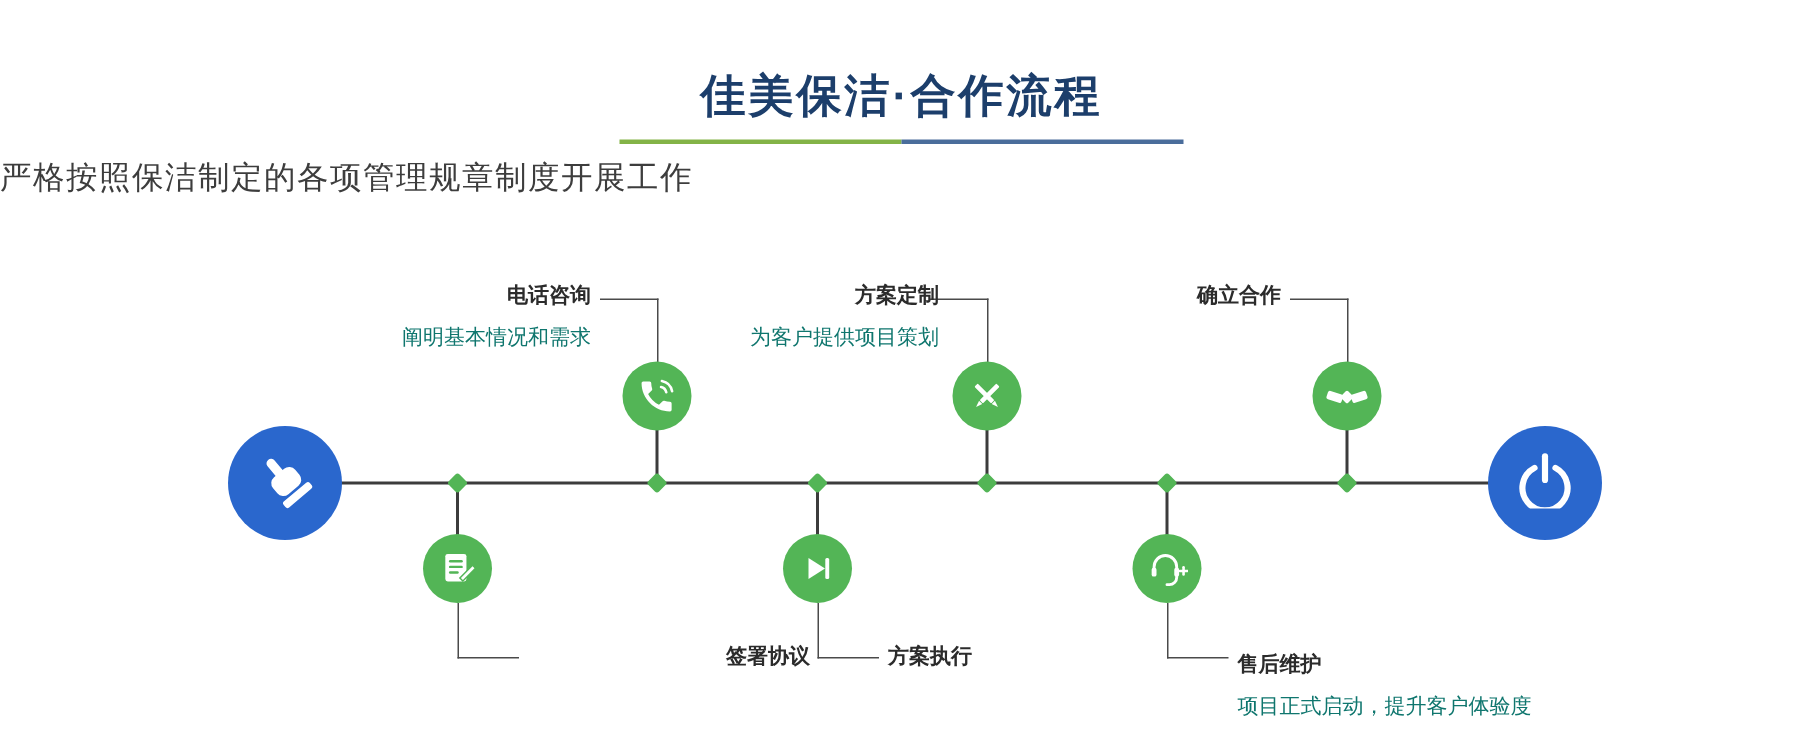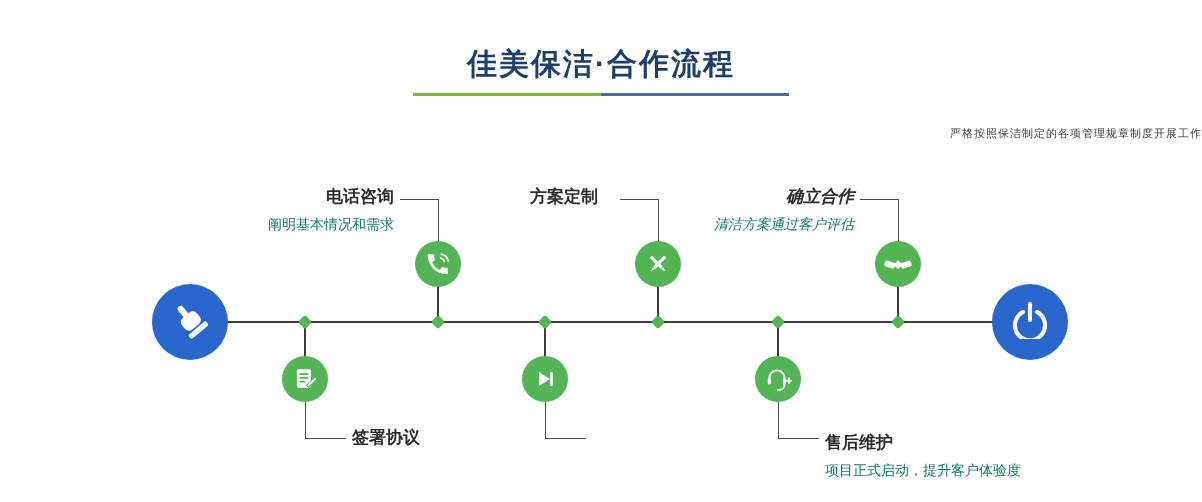--- a/index.html
+++ b/index.html
@@ -6,22 +6,22 @@
   body{font-family:"Liberation Sans","DejaVu Sans",sans-serif;}
   .canvas{position:relative;width:1202px;height:502px;background:#ffffff;overflow:hidden;}
 
   
   .title{position:absolute;top:44px;left:0;width:100%;text-align:center;
          font-size:30px;font-weight:bold;color:#1c3e6b;letter-spacing:2px;}
   .divider{position:absolute;top:93px;left:50%;transform:translateX(-50%);
            width:376px;height:3px;display:flex;}
   .divider .seg-green{flex:1;background:#83b347;}
   .divider .seg-blue{flex:1;background:#4a6d9b;}
-  .subtitle{position:absolute;top:126px;left:0;width:100%;text-align:right;
-            font-size:11px;color:#3d3d3d;letter-spacing:1px;}
+  .subtitle{position:absolute;top:104px;left:0;width:100%;text-align:left;
+            font-size:21px;color:#3d3d3d;letter-spacing:1px;}
 
   
   .main-line{position:absolute;left:190px;top:321px;width:840px;height:2px;background:#3c3c3c;z-index:0;}
   .vconn{position:absolute;width:2px;background:#3c3c3c;z-index:0;}
   .vc1{left:437px;top:264px;height:58px;}
   .vc2{left:657px;top:264px;height:58px;}
   .vc3{left:897px;top:264px;height:58px;}
   .vc4{left:304px;top:322px;height:57px;}
   .vc5{left:544px;top:322px;height:57px;}
   .vc6{left:777px;top:322px;height:57px;}
@@ -57,27 +57,27 @@
   .ct3{left:860px;top:199px;}
   .conn-bottom{position:absolute;width:40px;height:36px;
                border-left:1px solid #4a4a4a;border-bottom:1px solid #4a4a4a;z-index:0;}
   .cb1{left:305px;top:402px;}
   .cb2{left:545px;top:402px;}
   .cb3{left:778px;top:402px;}
 
   
   .label-top{position:absolute;width:260px;text-align:right;}
   .lt1{left:134px;top:186px;}
-  .lt2{left:338px;top:186px;}
-  .lt3{left:594px;top:186px;font-style:italic;}
+  .lt2{left:366px;top:186px;}
+  .lt3{left:594px;top:186px;}
   .label-bottom{position:absolute;width:320px;text-align:left;}
-  .lb1{left:352px;top:427px;}
+  .lb1{left:352px;top:427px;text-align:center;}
   .lb2{left:592px;top:427px;}
   .lb3{left:825px;top:432px;}
-  .step-title{font-size:17px;font-weight:bold;color:#2b2b2b;line-height:21px;}
+  .step-title{font-size:14px;font-weight:bold;color:#2b2b2b;line-height:21px;}
   .step-desc{font-size:14px;color:#0f766e;margin-top:8px;line-height:18px;}
 </style>
 </head>
 <body>
 
 <div class="canvas">
 
   <div class="title">佳美保洁·合作流程</div>
   <div class="divider">
     <span class="seg-green"></span>
@@ -144,35 +144,35 @@
         </g>
         <g transform="rotate(-45 12 12)">
           <rect x="10.6" y="2.5" width="2.8" height="14.5" rx="0.6"></rect>
           <path d="M10.6 17.5 12 21.5l1.4-4z"></path>
         </g>
       </svg>
     </div>
     <div class="conn-top ct2"></div>
     <div class="label-top lt2">
       <div class="step-title">方案定制</div>
+      <div class="step-desc">为客户提供项目策划</div>
     </div>
   </div>
 
   <div>
     <div class="node n-handshake">
       <svg viewBox="0 0 24 24" width="28" height="28" fill="#ffffff" aria-hidden="true">
         <rect x="0.5" y="10" width="9" height="5" rx="1.2" transform="rotate(18 5 12.5)"></rect>
         <rect x="14.5" y="10" width="9" height="5" rx="1.2" transform="rotate(-18 19 12.5)"></rect>
         <rect x="9.2" y="9.8" width="5.6" height="5.6" rx="1" transform="rotate(45 12 12.6)"></rect>
       </svg>
     </div>
     <div class="conn-top ct3"></div>
     <div class="label-top lt3">
       <div class="step-title">确立合作</div>
-      <div class="step-desc">清洁方案通过客户评估</div>
     </div>
   </div>
 
   <div>
     <div class="node n-contract">
       <svg viewBox="0 0 24 24" width="26" height="26" aria-hidden="true">
         <rect x="4.5" y="3" width="13" height="17" rx="1.5" fill="#ffffff"></rect>
         <g stroke="#53b556" stroke-width="1.5" stroke-linecap="round">
           <line x1="7.5" y1="7.5" x2="14.5" y2="7.5"></line>
           <line x1="7.5" y1="11" x2="14.5" y2="11"></line>
@@ -191,20 +191,21 @@
 
   <div>
     <div class="node n-play">
       <svg viewBox="0 0 24 24" width="24" height="24" fill="#ffffff" aria-hidden="true">
         <path d="M6 5l11 7-11 7z"></path>
         <rect x="17.2" y="5" width="2.6" height="14" rx="1"></rect>
       </svg>
     </div>
     <div class="conn-bottom cb2"></div>
     <div class="label-bottom lb2">
+      <div class="step-title">方案执行</div>
     </div>
   </div>
 
   <div>
     <div class="node n-headset">
       <svg viewBox="0 0 26 24" width="28" height="28" fill="none" stroke="#ffffff" stroke-width="1.8" stroke-linecap="round" aria-hidden="true">
         <path d="M5 13v-2a7 7 0 0 1 14 0v2"></path>
         <rect x="3.5" y="11.5" width="3" height="5.5" rx="1.2" fill="#ffffff" stroke="none"></rect>
         <rect x="17.5" y="11.5" width="3" height="5.5" rx="1.2" fill="#ffffff" stroke="none"></rect>
         <path d="M19 17v.5a4.5 4.5 0 0 1-4.5 4.5h-1.5"></path>

